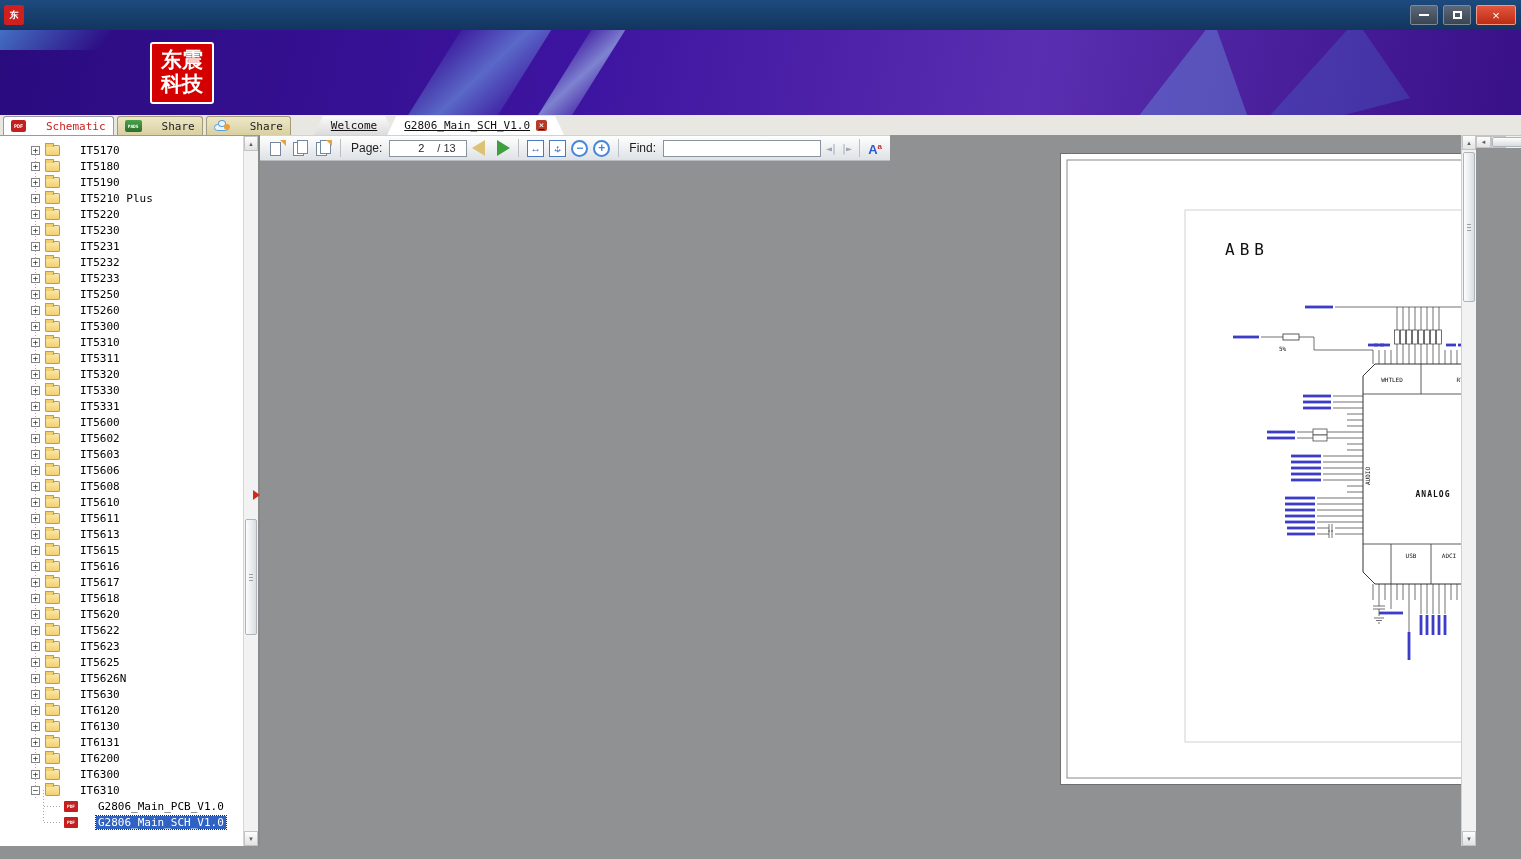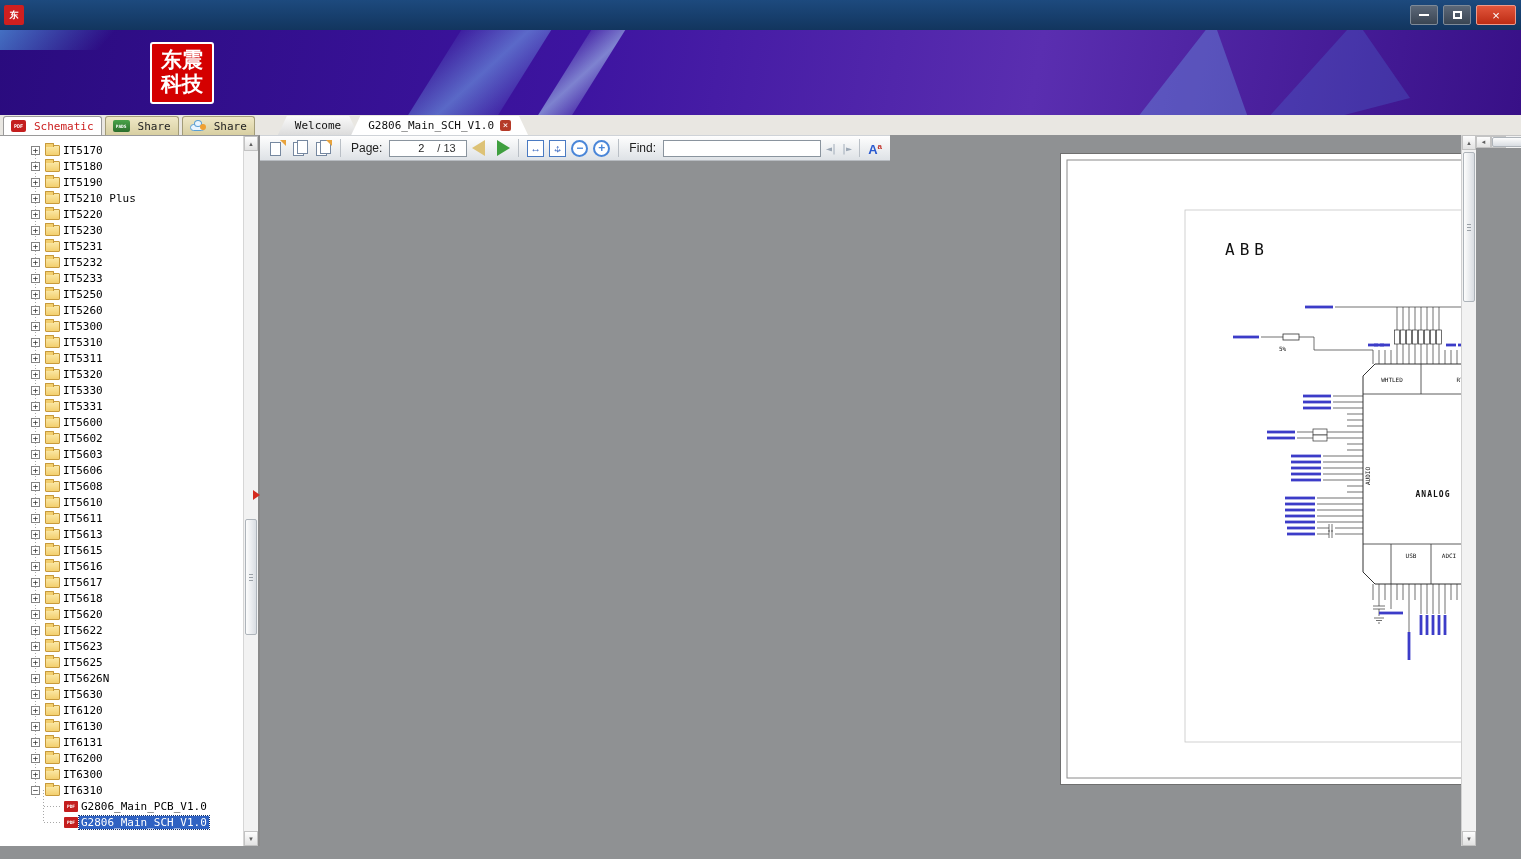--- a/index.html
+++ b/index.html
@@ -29,37 +29,37 @@
   .s4 { left:1230px; top:-10px; width:180px; height:120px; background:rgba(80,160,245,.20); clip-path:polygon(10% 100%,70% 0,100% 65%); }
   .s5 { left:-10px; top:-6px; width:120px; height:26px; background:linear-gradient(90deg,rgba(90,200,255,.55),rgba(90,200,255,0)); transform:skewX(-40deg); }
   .logo { width:64px; height:62px; margin-left:150px; background:#d40000; border:2px solid #fff; border-radius:3px;
           display:flex; flex-direction:column; align-items:center; justify-content:center; color:#fff; font-weight:bold;
           font-size:21px; line-height:1.1; z-index:1; font-family:"DejaVu Sans",sans-serif; }
   .brand { margin-left:16px; color:#fff; font-size:37px; font-weight:bold; letter-spacing:1px; text-shadow:2px 3px 3px rgba(0,0,0,.55); z-index:1; }
   .subtitle { margin-left:auto; margin-right:112px; color:#fff; font-size:27px; text-shadow:2px 2px 2px rgba(0,0,0,.6); z-index:1; white-space:nowrap; }
 
   
   .tabrow { height:20px; background:#e9e7e2; display:flex; align-items:flex-end; }
-  .app-tab { height:19px; margin-left:3px; padding:0 7px; display:flex; align-items:center; gap:8px;
+  .app-tab { height:19px; margin-left:3px; padding:0 7px; display:flex; align-items:center; gap:20px;
              font-family:"DejaVu Sans Mono",monospace; font-size:11px; color:#222;
              background:linear-gradient(#efe8c6,#d8cfa2); border:1px solid #a39c78; border-bottom:none; border-radius:3px 3px 0 0; }
   .app-tab.active { background:#fff; border-color:#9a9a9a; color:#cc2020; }
   .pdf-ico { width:15px; height:12px; background:#c41e1e; border-radius:2px; color:#fff; font-size:5px; font-weight:bold;
              display:flex; align-items:center; justify-content:center; }
   .pads-ico { width:17px; height:12px; background:linear-gradient(#4aa34a,#2c6e2c); border-radius:2px; color:#fff; font-size:4.5px; font-weight:bold;
               display:flex; align-items:center; justify-content:center; }
   .cloud-ico { position:relative; width:16px; height:12px; }
   .cloud-ico .c1 { position:absolute; left:0; bottom:1px; width:15px; height:7px; background:#eaf5ff; border:1px solid #5a9fd4; border-radius:5px; }
   .cloud-ico .c2 { position:absolute; left:4px; top:0; width:8px; height:7px; background:#eaf5ff; border:1px solid #5a9fd4; border-radius:50%; }
   .cloud-ico .c3 { position:absolute; right:0px; top:4px; width:6px; height:6px; background:#f0a030; border-radius:50%; }
   .doc-tabs { display:flex; align-items:flex-end; margin-left:30px; }
   .doc-tab { height:19px; padding:0 17px; display:flex; align-items:center; gap:6px;
              font-family:"DejaVu Sans Mono",monospace; font-size:11px; color:#111;
              clip-path:polygon(9px 0, calc(100% - 9px) 0, 100% 100%, 0 100%);
-             background:linear-gradient(#fafafa,#dcdcdc); margin-left:-7px; }
+             background:linear-gradient(#fafafa,#dcdcdc); margin-left:-7px;text-decoration:underline; }
   .doc-tab.active { background:#fff; }
   .tab-close { width:11px; height:11px; background:#b53a28; border-radius:2px; color:#fff; font-size:9px; line-height:10px; text-align:center; }
 
   
   .bodyrow { display:flex; height:711px; }
 
   
   .sidebar { width:260px; background:#fff; border-right:2px solid #8a8a8a; border-top:1px solid #9a9a9a; display:flex; position:relative; }
   .tree { flex:1; position:relative; padding-top:6px; overflow:hidden; font-family:"DejaVu Sans Mono",monospace; }
   .guide { position:absolute; left:35px; top:10px; width:1px; height:652px;
@@ -69,21 +69,21 @@
   .hstub { position:absolute; left:44px; width:18px; height:1px;
            background-image:repeating-linear-gradient(to right,#a8a8a8 0 1px,transparent 1px 3px); }
   .trow { height:16px; display:flex; align-items:center; position:relative; }
   .exp { width:9px; height:9px; margin-left:31px; background:#fff; border:1px solid #848484; color:#333;
          font-size:9px; line-height:7px; text-align:center; flex:0 0 auto; }
   .fold { width:15px; height:11px; margin-left:5px; background:linear-gradient(#fbe9a8,#f3cf6e); border:1px solid #c79a3b; border-radius:1px; position:relative; flex:0 0 auto; }
   .fold::before { content:""; position:absolute; left:-1px; top:-3px; width:7px; height:3px; background:#f3cf6e; border:1px solid #c79a3b; border-bottom:none; border-radius:1px 1px 0 0; }
   .pdfsm { width:14px; height:11px; background:#c41e1e; border-radius:1px; color:#fff; font-size:4.5px; font-weight:bold;
            display:flex; align-items:center; justify-content:center; flex:0 0 auto; }
   .trow.child .pdfsm { margin-left:64px; }
-  .tlabel { margin-left:1px; font-size:11px; color:#000; padding:0 2px; white-space:nowrap; }
+  .tlabel { margin-left:18px; font-size:11px; color:#000; padding:0 2px; white-space:nowrap; }
   .tlabel.sel { background:#2f62c2; color:#fff; outline:1px dotted #11306b; }
 
   
   .sb-scroll { width:15px; background:#f2f2f2; border-left:1px solid #d6d6d6; display:flex; flex-direction:column; }
   .scr-btn { height:15px; background:linear-gradient(#fdfdfd,#e2e2e2); border:1px solid #c3c3c3; color:#606060;
              font-size:6px; display:flex; align-items:center; justify-content:center; flex:0 0 auto; }
   .scr-track { flex:1; position:relative; }
   .scr-thumb { position:absolute; left:1px; right:1px; background:linear-gradient(90deg,#fdfdfd,#d9dde2); border:1px solid #aeb4ba; border-radius:2px; }
   .grip { position:absolute; left:3px; right:3px; top:50%; height:7px; margin-top:-3px;
           background-image:repeating-linear-gradient(to bottom,#9aa0a6 0 1px,transparent 1px 3px); }

